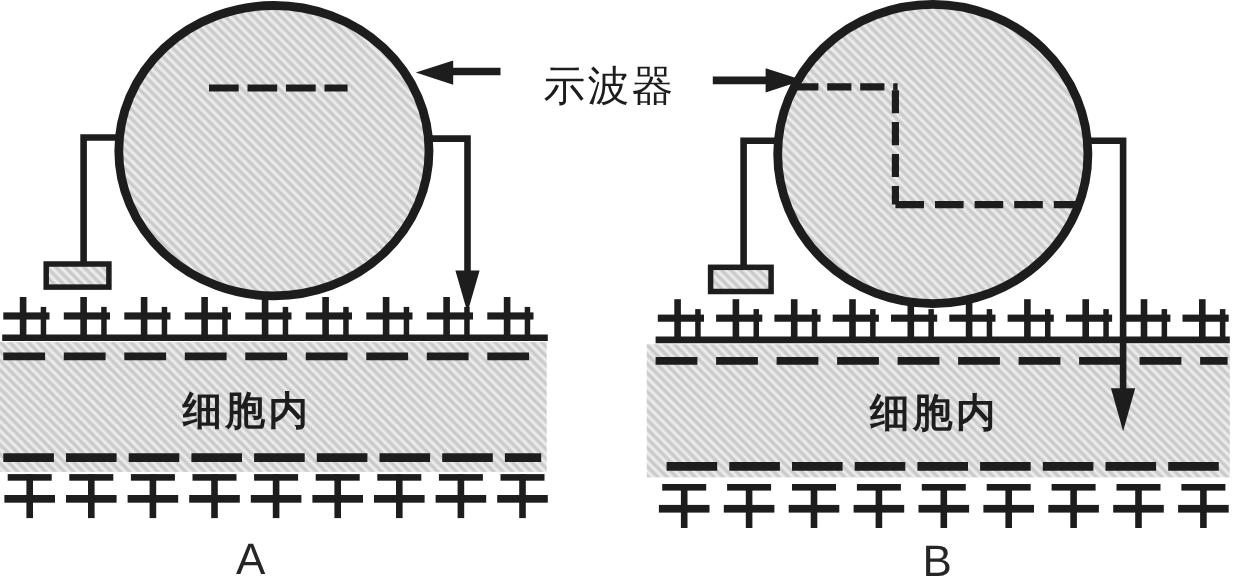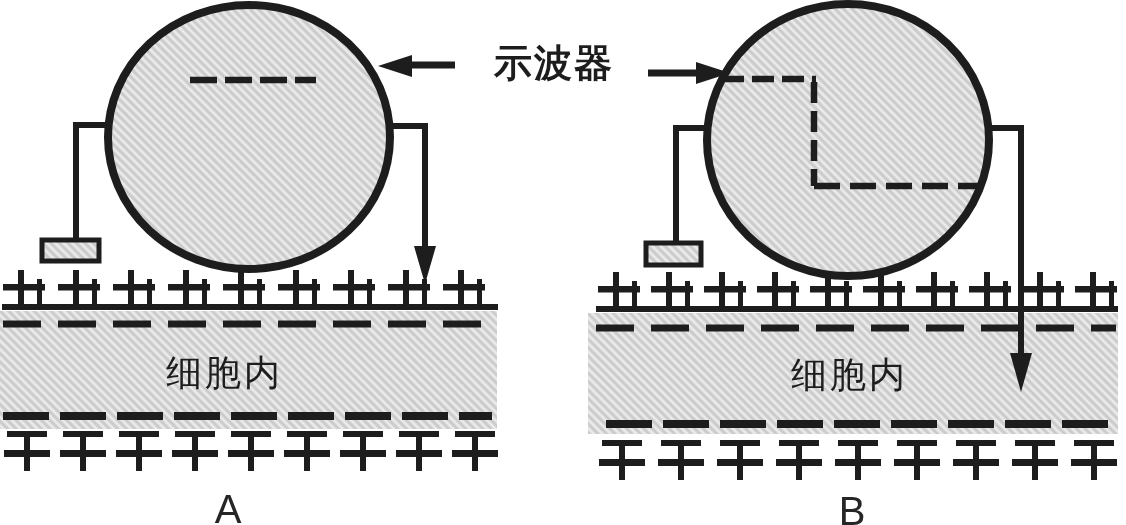--- a/index.html
+++ b/index.html
@@ -7,22 +7,22 @@
     --fill-gray:#d8d8d8;
     --background:#ffffff;
   }
   html,body{margin:0;padding:0;background:var(--background);}
   .stage{
     position:relative;width:1126px;height:525px;background:var(--background);
     overflow:hidden;font-family:"Liberation Sans",sans-serif;
   }
   .stage svg{position:absolute;left:0;top:0;}
   .lbl{position:absolute;color:var(--ink);white-space:nowrap;line-height:1;}
-  .lbl-osc{left:494px;top:44px;font-size:38px;font-weight:700;letter-spacing:2px;}
-  .lbl-cell{font-size:36px;font-weight:400;letter-spacing:3px;}
+  .lbl-osc{left:494px;top:60px;font-size:38px;font-weight:400;letter-spacing:2px;}
+  .lbl-cell{font-size:36px;font-weight:700;letter-spacing:3px;}
   .lbl-cell-a{left:166px;top:355px;}
   .lbl-cell-b{left:791px;top:357px;}
   .lbl-panel{font-size:40px;font-weight:400;width:60px;text-align:center;color:#262626;}
   .lbl-panel-a{left:198px;top:489px;}
   .lbl-panel-b{left:822px;top:491px;}
   .ink-line{stroke:var(--ink);fill:none;}
   .ink-fill{fill:var(--ink);stroke:none;}
 </style>
 </head>
 <body>

